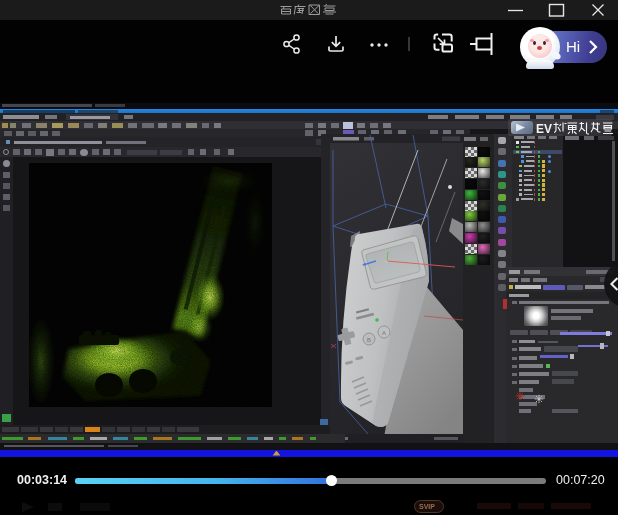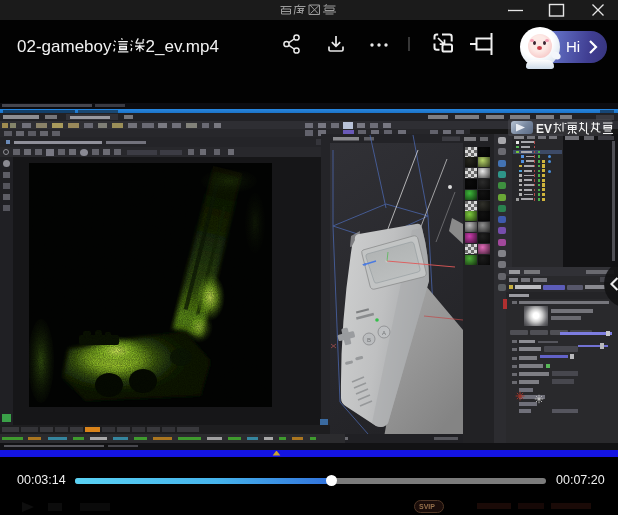--- a/index.html
+++ b/index.html
@@ -23,26 +23,20 @@
 </svg>
 <svg style="left:500px;top:0;width:118px;height:20px" viewBox="0 0 118 20">
  <g stroke="#e6e6e6" stroke-width="1.3" fill="none">
   <path d="M8 10.5h15"></path>
   <rect x="49.5" y="4.5" width="14" height="11.5" stroke-width="1.4"></rect>
   <path d="M92.5 4.5l11 11M103.5 4.5l-11 11"></path>
  </g>
 </svg>
 
 <div style="left:0;top:20px;width:618px;height:83px;background:#020202;"></div>
-<div class="t" style="left:17px;top:36px;height:22px;color:#f2f2f2;font-size:17px;line-height:22px;">02-gameboy<span style="position:relative;display:inline-block;width:34px;height:18px;vertical-align:-3px;"><svg style="left:0;top:0;width:34px;height:18px" viewBox="0 0 34 18">
-          <g stroke="#f2f2f2" stroke-width="1.25" fill="none">
-            <path d="M2.2 3.8l1.5 1.2M1.2 7.8l1.6 1M2.8 11.5l-1 3M9.5 1.2l.9 1.6M6.2 4.6h9.6M6.8 7.2h8.4M7.6 9.3h6.8v3.4h-6.8zM7.6 11h6.8M6 14.8h10.4"></path>
-            <path d="M19.2 3.6l1.4 1.2M18.4 7.6l1.5 1M19.8 11l-.8 3.2M26.3 1.4l-1.8 3.2q-1 1.6.4 1.6h5.3q1.3 0 .9-1.4l-.5-1.4M30.8 2.2l1.4 1.2M23 9h9.6M27.8 7.4v7.4M27.6 9.6l-3.4 3.4M28 9.6l3.6 3.4"></path>
-          </g>
-        </svg></span>2_ev.mp4</div>
 
 <svg style="left:278px;top:30px;width:220px;height:28px" viewBox="0 0 220 28">
  <g stroke="#e8e8e8" stroke-width="1.5" fill="none">
   <circle cx="8.5" cy="14" r="2.6"></circle>
   <circle cx="18.5" cy="7.5" r="2.6"></circle>
   <circle cx="18.5" cy="20.5" r="2.6"></circle>
   <path d="M10.9 12.7l5.3-3.7M10.9 15.3l5.3 3.7"></path>
   <path d="M58 6v10M53.8 12.2l4.2 4.2 4.2-4.2M51 16.5v3.2q0 1.3 1.3 1.3h11.4q1.3 0 1.3-1.3v-3.2" stroke-width="1.7"></path>
  </g>
  <g fill="#e8e8e8">
@@ -574,21 +568,21 @@
 <div style="left:292px;top:436.5px;width:11px;height:3px;background:#aa7620;"></div>
 <div style="left:310px;top:436.5px;width:6px;height:3px;background:#3f9a2e;"></div>
 <div style="left:0;top:443px;width:618px;height:6.5px;background:#121214;"></div>
 <div style="left:4px;top:444.5px;width:100px;height:2.5px;background:#56565c;"></div>
 <div style="left:108px;top:444.5px;width:30px;height:2.5px;background:#46464c;"></div>
 
 <div style="left:0;top:449.5px;width:618px;height:7px;background:#1414e2;"></div>
 <div style="left:271px;top:450.5px;width:11px;height:5px;background:#c8a332;clip-path:polygon(15% 100%,50% 0,85% 100%);"></div>
 
 <div style="left:0;top:456.5px;width:618px;height:58.5px;background:#000;"></div>
-<div class="t" style="left:17px;top:473px;color:#f0f0f0;font-size:12.5px;">00:03:14</div>
+<div class="t" style="left:17px;top:473px;color:#f0f0f0;font-size:12.5px;font-weight:bold;">00:03:14</div>
 <div class="t" style="left:556px;top:473px;color:#f0f0f0;font-size:12.5px;">00:07:20</div>
 <div style="left:75px;top:477.5px;width:471px;height:6px;border-radius:3px;background:#7b7b7b;"></div>
 <div style="left:75px;top:477.5px;width:257px;height:6px;border-radius:3px;background:linear-gradient(90deg,#5ad2f4,#46b4ec 55%,#3272dc);"></div>
 <div style="left:326px;top:475px;width:11px;height:11px;border-radius:50%;background:#fff;"></div>
 
 <div style="left:414px;top:500px;width:30px;height:13px;border-radius:7px;background:#1a0d0a;border:1px solid #503726;"></div>
 <div class="t" style="left:419px;top:503px;color:#96714c;font-size:7px;font-weight:bold;">SVIP</div>
 <div style="left:477px;top:503px;width:34px;height:6px;background:#1a0a07;"></div>
 <div style="left:518px;top:503px;width:26px;height:6px;background:#160806;"></div>
 <div style="left:551px;top:503px;width:40px;height:6px;background:#1a0a07;"></div>

